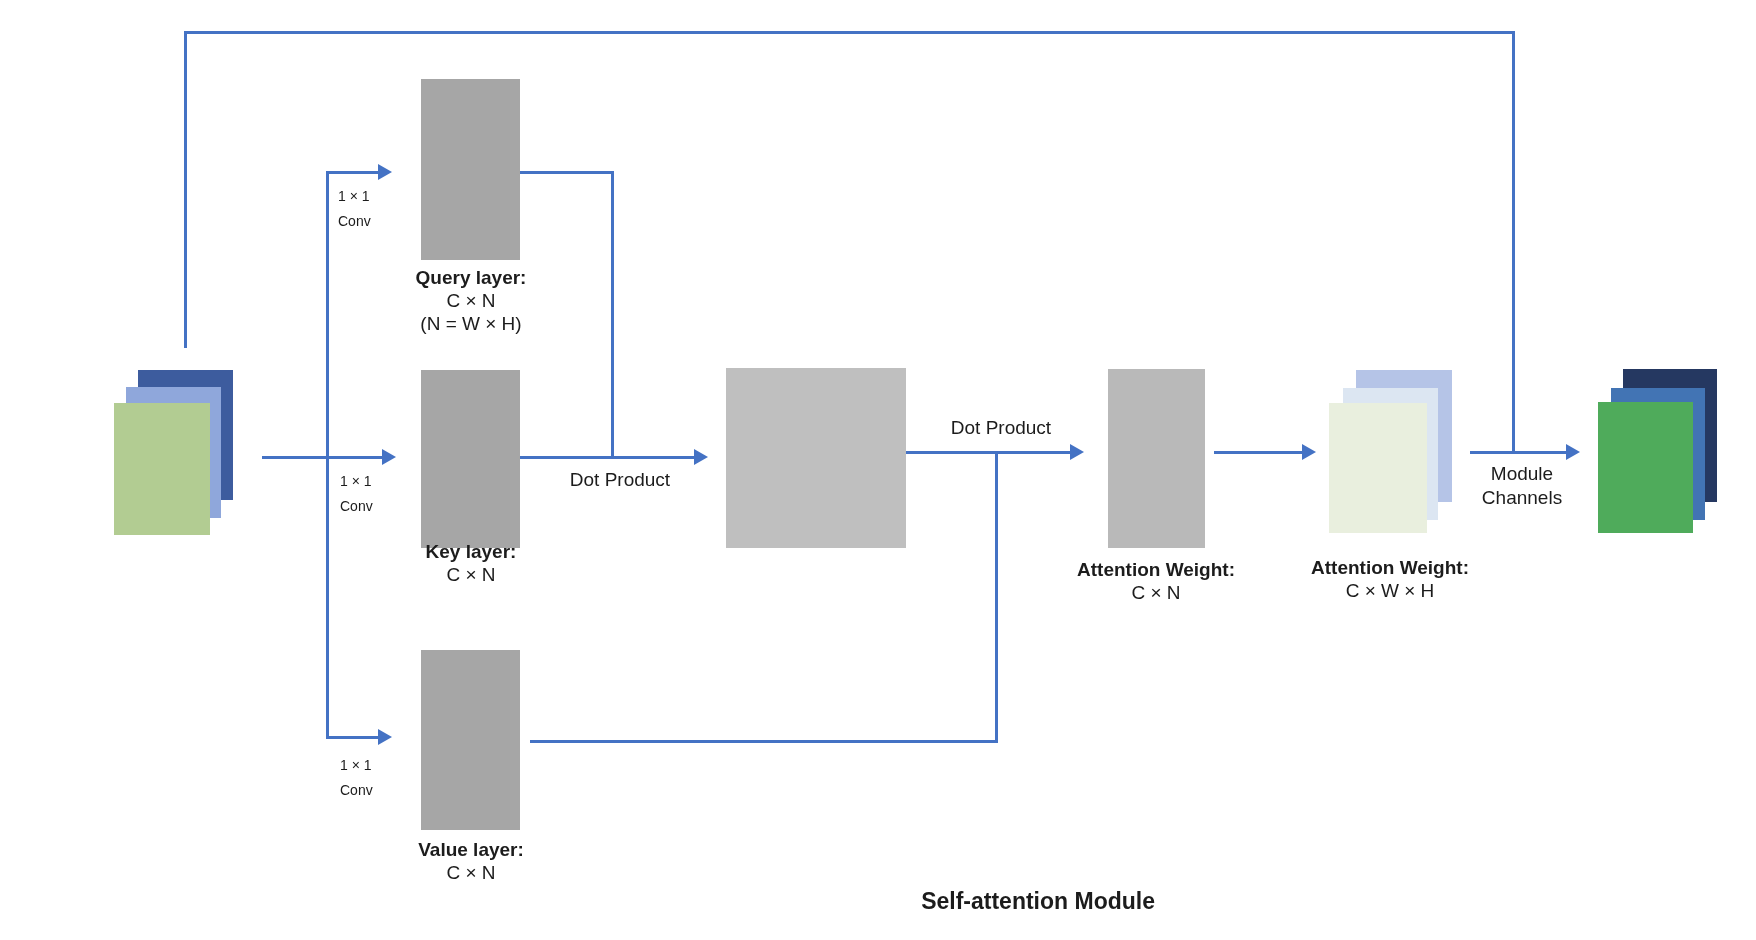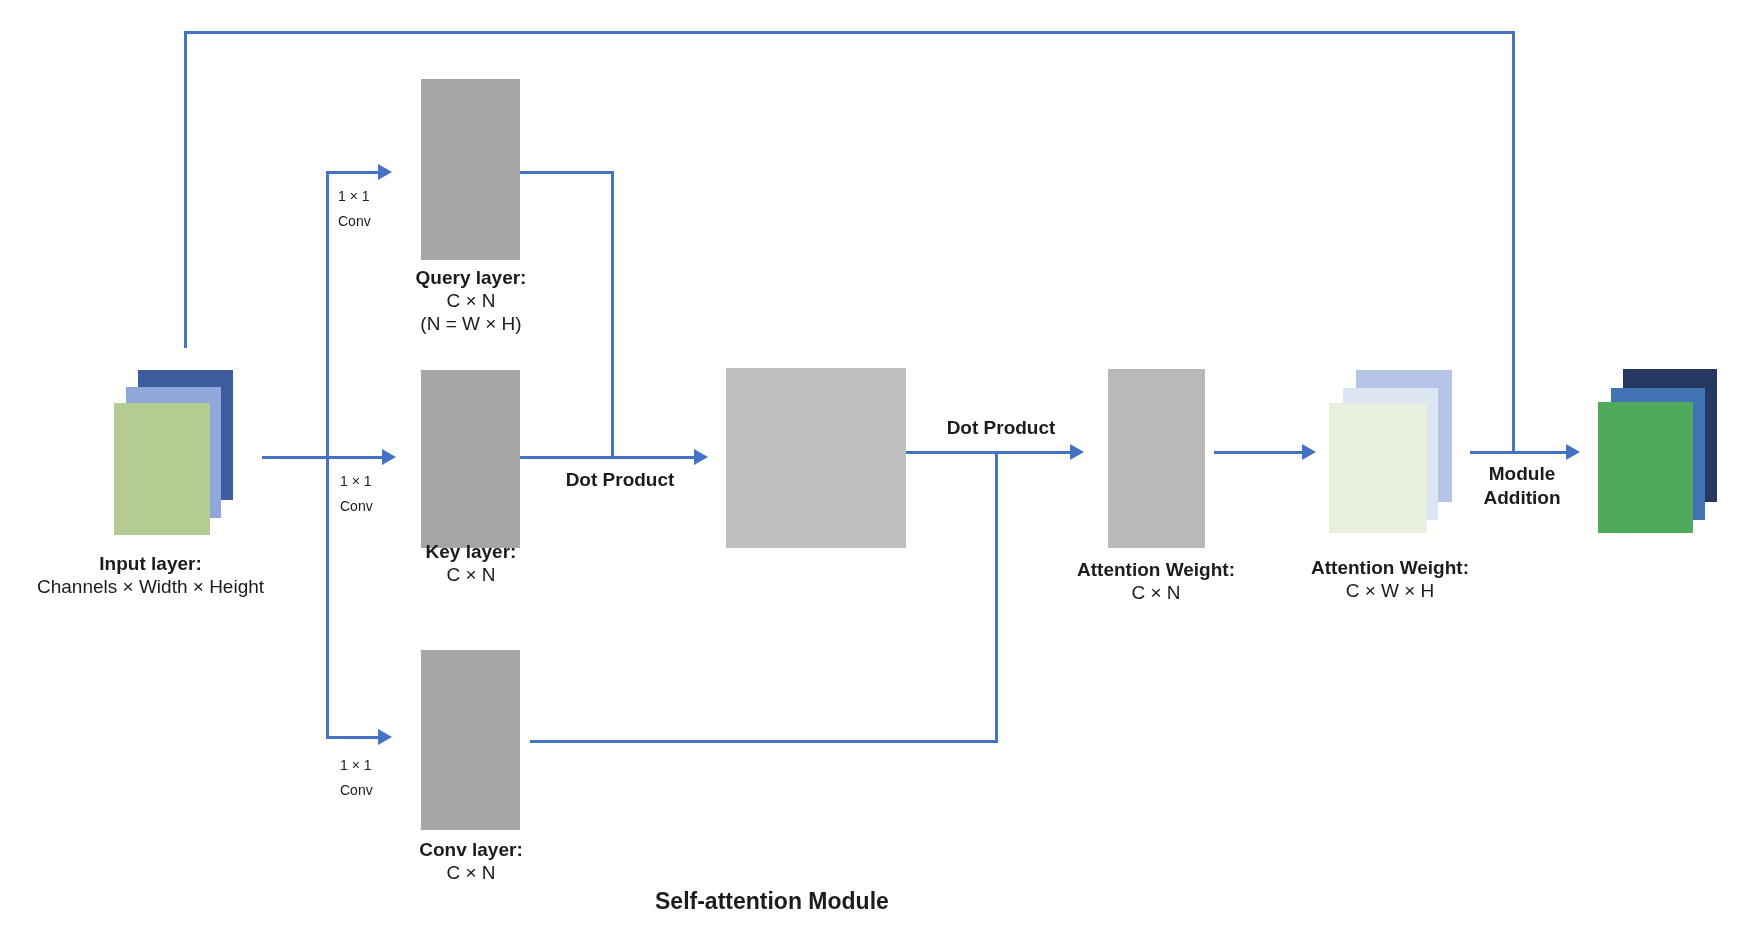--- a/index.html
+++ b/index.html
@@ -21,40 +21,36 @@
       border-left:14px solid #4472c4;}
   
   .rect{position:absolute;}
   .gray-qkv{background:#a6a6a6;}
   .gray-map{background:#bfbfbf;}
   .gray-aw{background:#b9b9b9;}
   
   .lbl{position:absolute;font-size:19px;line-height:23px;text-align:center;white-space:nowrap;}
   .lbl .b{font-weight:bold;text-align:center;}
   .lbl-left{text-align:left;}
-  .op{position:absolute;font-size:19px;line-height:24px;font-weight:bold;text-align:center;white-space:nowrap;}
+  .op{position:absolute;font-size:19px;line-height:24px;font-weight:normal;text-align:center;white-space:nowrap;}
   .conv{position:absolute;font-size:14px;line-height:25px;font-weight:normal;text-align:left;white-space:nowrap;}
-  .title{position:absolute;font-size:23px;font-weight:bold;text-align:left;white-space:nowrap;}
+  .title{position:absolute;font-size:23px;font-weight:bold;text-align:right;white-space:nowrap;}
 </style>
 </head>
 <body>
 
 <div class="canvas">
 
   <div class="vline" style="left:184px;top:31px;height:317px"></div>
   <div class="hline" style="left:184px;top:31px;width:1331px"></div>
   <div class="vline" style="left:1512px;top:31px;height:421px"></div>
 
   <div class="rect" style="left:138px;top:370px;width:95px;height:130px;background:#3d5c9e"></div>
   <div class="rect" style="left:126px;top:387px;width:95px;height:131px;background:#8fa7db"></div>
   <div class="rect" style="left:114px;top:403px;width:96px;height:132px;background:#b2cc92"></div>
-  <div class="lbl lbl-left" style="left:37px;top:552px">
-    <div class="b">Input layer:</div>
-    <div>Channels × Width × Height</div>
-  </div>
 
   <div class="hline" style="left:262px;top:456px;width:122px"></div>
   <div class="ah" style="left:382px;top:449px"></div>
   <div class="vline" style="left:326px;top:171px;height:568px"></div>
 
   <div class="hline" style="left:326px;top:171px;width:54px"></div>
   <div class="ah" style="left:378px;top:164px"></div>
   <div class="conv" style="left:338px;top:184px">
     <div>1 × 1</div>
     <div>Conv</div>
@@ -80,21 +76,21 @@
   </div>
 
   <div class="rect gray-qkv" style="left:421px;top:370px;width:99px;height:178px"></div>
   <div class="lbl" style="left:371px;top:540px;width:200px">
     <div class="b">Key layer:</div>
     <div>C × N</div>
   </div>
 
   <div class="rect gray-qkv" style="left:421px;top:650px;width:99px;height:180px"></div>
   <div class="lbl" style="left:371px;top:838px;width:200px">
-    <div class="b">Conv layer:</div>
+    <div class="b">Value layer:</div>
     <div>C × N</div>
   </div>
 
   <div class="hline" style="left:520px;top:171px;width:94px"></div>
   <div class="vline" style="left:611px;top:171px;height:288px"></div>
   <div class="hline" style="left:520px;top:456px;width:176px"></div>
   <div class="ah" style="left:694px;top:449px"></div>
   <div class="op" style="left:540px;top:468px;width:160px">Dot Product</div>
 
   <div class="rect gray-map" style="left:726px;top:368px;width:180px;height:180px"></div>
@@ -119,21 +115,21 @@
   <div class="rect" style="left:1329px;top:403px;width:98px;height:130px;background:#e9efde"></div>
   <div class="lbl" style="left:1280px;top:556px;width:220px">
     <div class="b">Attention Weight:</div>
     <div>C × W × H</div>
   </div>
 
   <div class="hline" style="left:1470px;top:451px;width:98px"></div>
   <div class="ah" style="left:1566px;top:444px"></div>
   <div class="op" style="left:1457px;top:462px;width:130px">
     <div>Module</div>
-    <div>Addition</div>
+    <div>Channels</div>
   </div>
 
   <div class="rect" style="left:1623px;top:369px;width:94px;height:133px;background:#253861"></div>
   <div class="rect" style="left:1611px;top:388px;width:94px;height:132px;background:#4274b4"></div>
   <div class="rect" style="left:1598px;top:402px;width:95px;height:131px;background:#4fab5b"></div>
 
   <div class="title" style="left:655px;top:888px;width:500px">Self-attention Module</div>
 
 </div>
 

